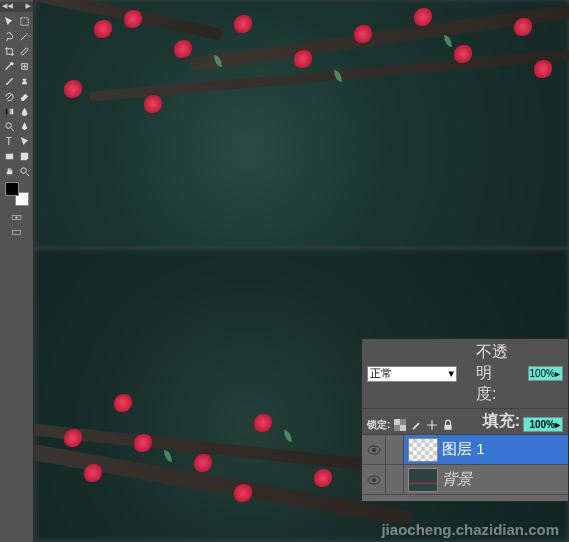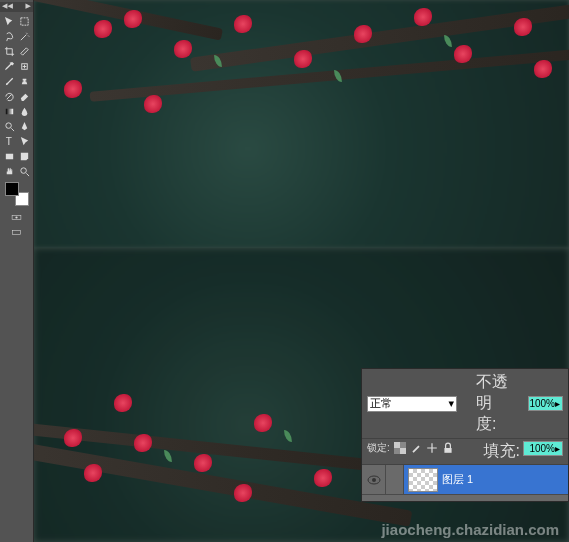--- a/index.html
+++ b/index.html
@@ -56,34 +56,34 @@
   background: #535353; border: 1px solid #2a2a2a; font-size: 11px; color: #ddd;
 }
 .panel-tabs { display: flex; background: #424242; height: 20px; align-items: flex-end; }
 .panel-tab { padding: 3px 10px; background: #535353; border-right: 1px solid #2a2a2a; cursor: pointer; font-size: 11px; }
 .panel-tab.inactive { background: #424242; color: #aaa; }
 .panel-menu { margin-left: auto; padding: 0 6px; cursor: pointer; }
 .panel-row { display: flex; align-items: center; padding: 3px 5px; gap: 19px; border-bottom: 1px solid #424242; }
 .blend-select { flex: 0 0 90px; background: #fff; color: #000; font-size: 11px; height: 16px; border: 1px solid #888; padding: 0 2px; display:flex; align-items:center; justify-content:space-between; }
 .opacity-label { margin-left: auto; font-size: 16px; }
 .pct-input { width: 40px; background: #5eead4; color: #000; font-size: 10px; height: 15px; border: 1px solid #888; text-align: right; padding-right: 2px; display:flex; align-items:center; justify-content:flex-end; }
-.lock-row { display: flex; align-items: flex-start; padding: 2px 5px; gap: 3px; border-bottom: 1px solid #424242; font-size: 10px; }
+.lock-row { display: flex; align-items: flex-end; padding: 2px 5px; gap: 3px; border-bottom: 1px solid #424242; font-size: 10px; font-weight: bold; }
 .lock-icons { display: flex; gap: 2px; }
 .lock-icon { width: 14px; height: 14px; display:flex; align-items:center; justify-content:center; cursor:pointer; border:1px solid transparent; }
 
 .layer-list { background: #6a6a6a; }
 .layer-item { display: flex; align-items: center; height: 30px; border-bottom: 1px solid #4a4a4a; }
 .layer-item.selected { background: #3874d1; color: #fff; }
 .vis-col { width: 24px; height: 100%; display:flex; align-items:center; justify-content:center; border-right:1px solid #4a4a4a; cursor:pointer; background:#6a6a6a; }
 .link-col { width: 18px; height:100%; border-right:1px solid #4a4a4a; background:#6a6a6a; }
 .layer-item.selected .link-col, .layer-item.selected .vis-col { background:#6a6a6a; }
 .thumb { width: 30px; height: 24px; margin: 0 4px; border: 1px solid #888; background: #fff; position:relative; overflow:hidden; }
 .thumb.checker { background-image: linear-gradient(45deg,#ccc 25%,transparent 25%,transparent 75%,#ccc 75%),linear-gradient(45deg,#ccc 25%,#fff 25%,#fff 75%,#ccc 75%); background-size: 8px 8px; background-position: 0 0, 4px 4px; }
 .thumb.photo::after { content:''; position:absolute; inset:0; background: linear-gradient(#2a4540 60%, #c92040 65%, #2a4540 70%); }
-.layer-name { font-size: 11px; }
+.layer-name { font-size: 15px; }
 .layer-empty { height: 6px; background: #6a6a6a; }
 
 .eye-icon { width:14px; height:10px; }
 </style>
 </head>
 <body>
 
 <div class="toolbar">
   <div class="toolbar-header">
     <span>◀◀</span>
@@ -323,15 +323,26 @@
       <div class="vis-col">
         <svg class="eye-icon" viewBox="0 0 14 10">
             <ellipse cx="7" cy="5" rx="6" ry="4" fill="none" stroke="#333"></ellipse>
             <circle cx="7" cy="5" r="2" fill="#333"></circle>
           </svg>
       </div>
       <div class="link-col"></div>
       <div class="thumb checker"></div>
       <span class="layer-name">图层 1</span>
     </div>
+    <div class="layer-item">
+      <div class="vis-col">
+        <svg class="eye-icon" viewBox="0 0 14 10">
+            <ellipse cx="7" cy="5" rx="6" ry="4" fill="none" stroke="#333"></ellipse>
+            <circle cx="7" cy="5" r="2" fill="#333"></circle>
+          </svg>
+      </div>
+      <div class="link-col"></div>
+      <div class="thumb photo"></div>
+      <span class="layer-name" style="font-style:italic">背景</span>
+    </div>
     <div class="layer-empty"></div>
   </div>
 </div>
 
 </body></html>

